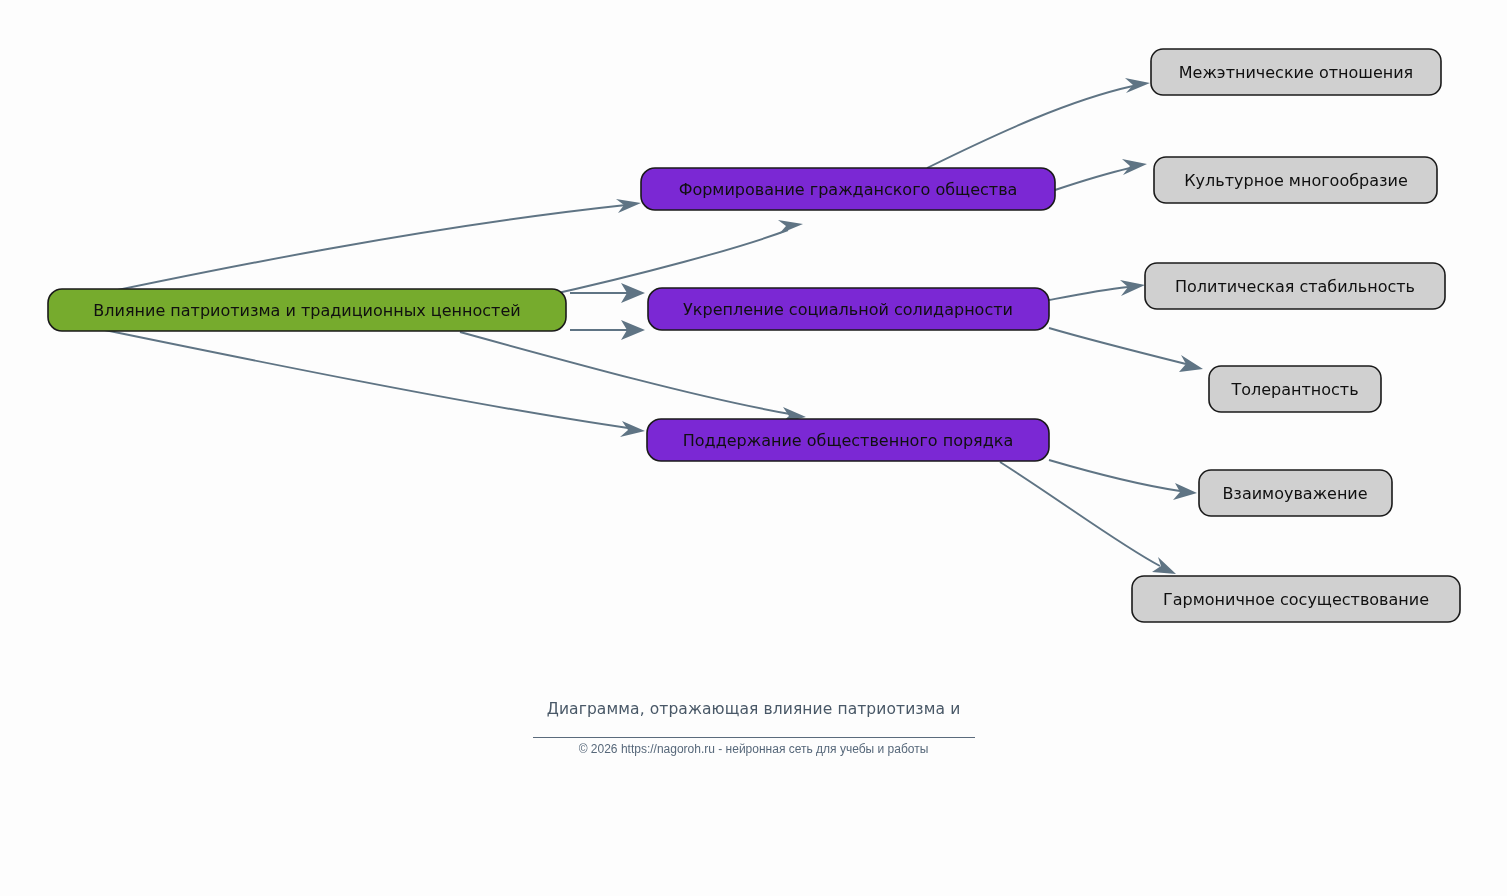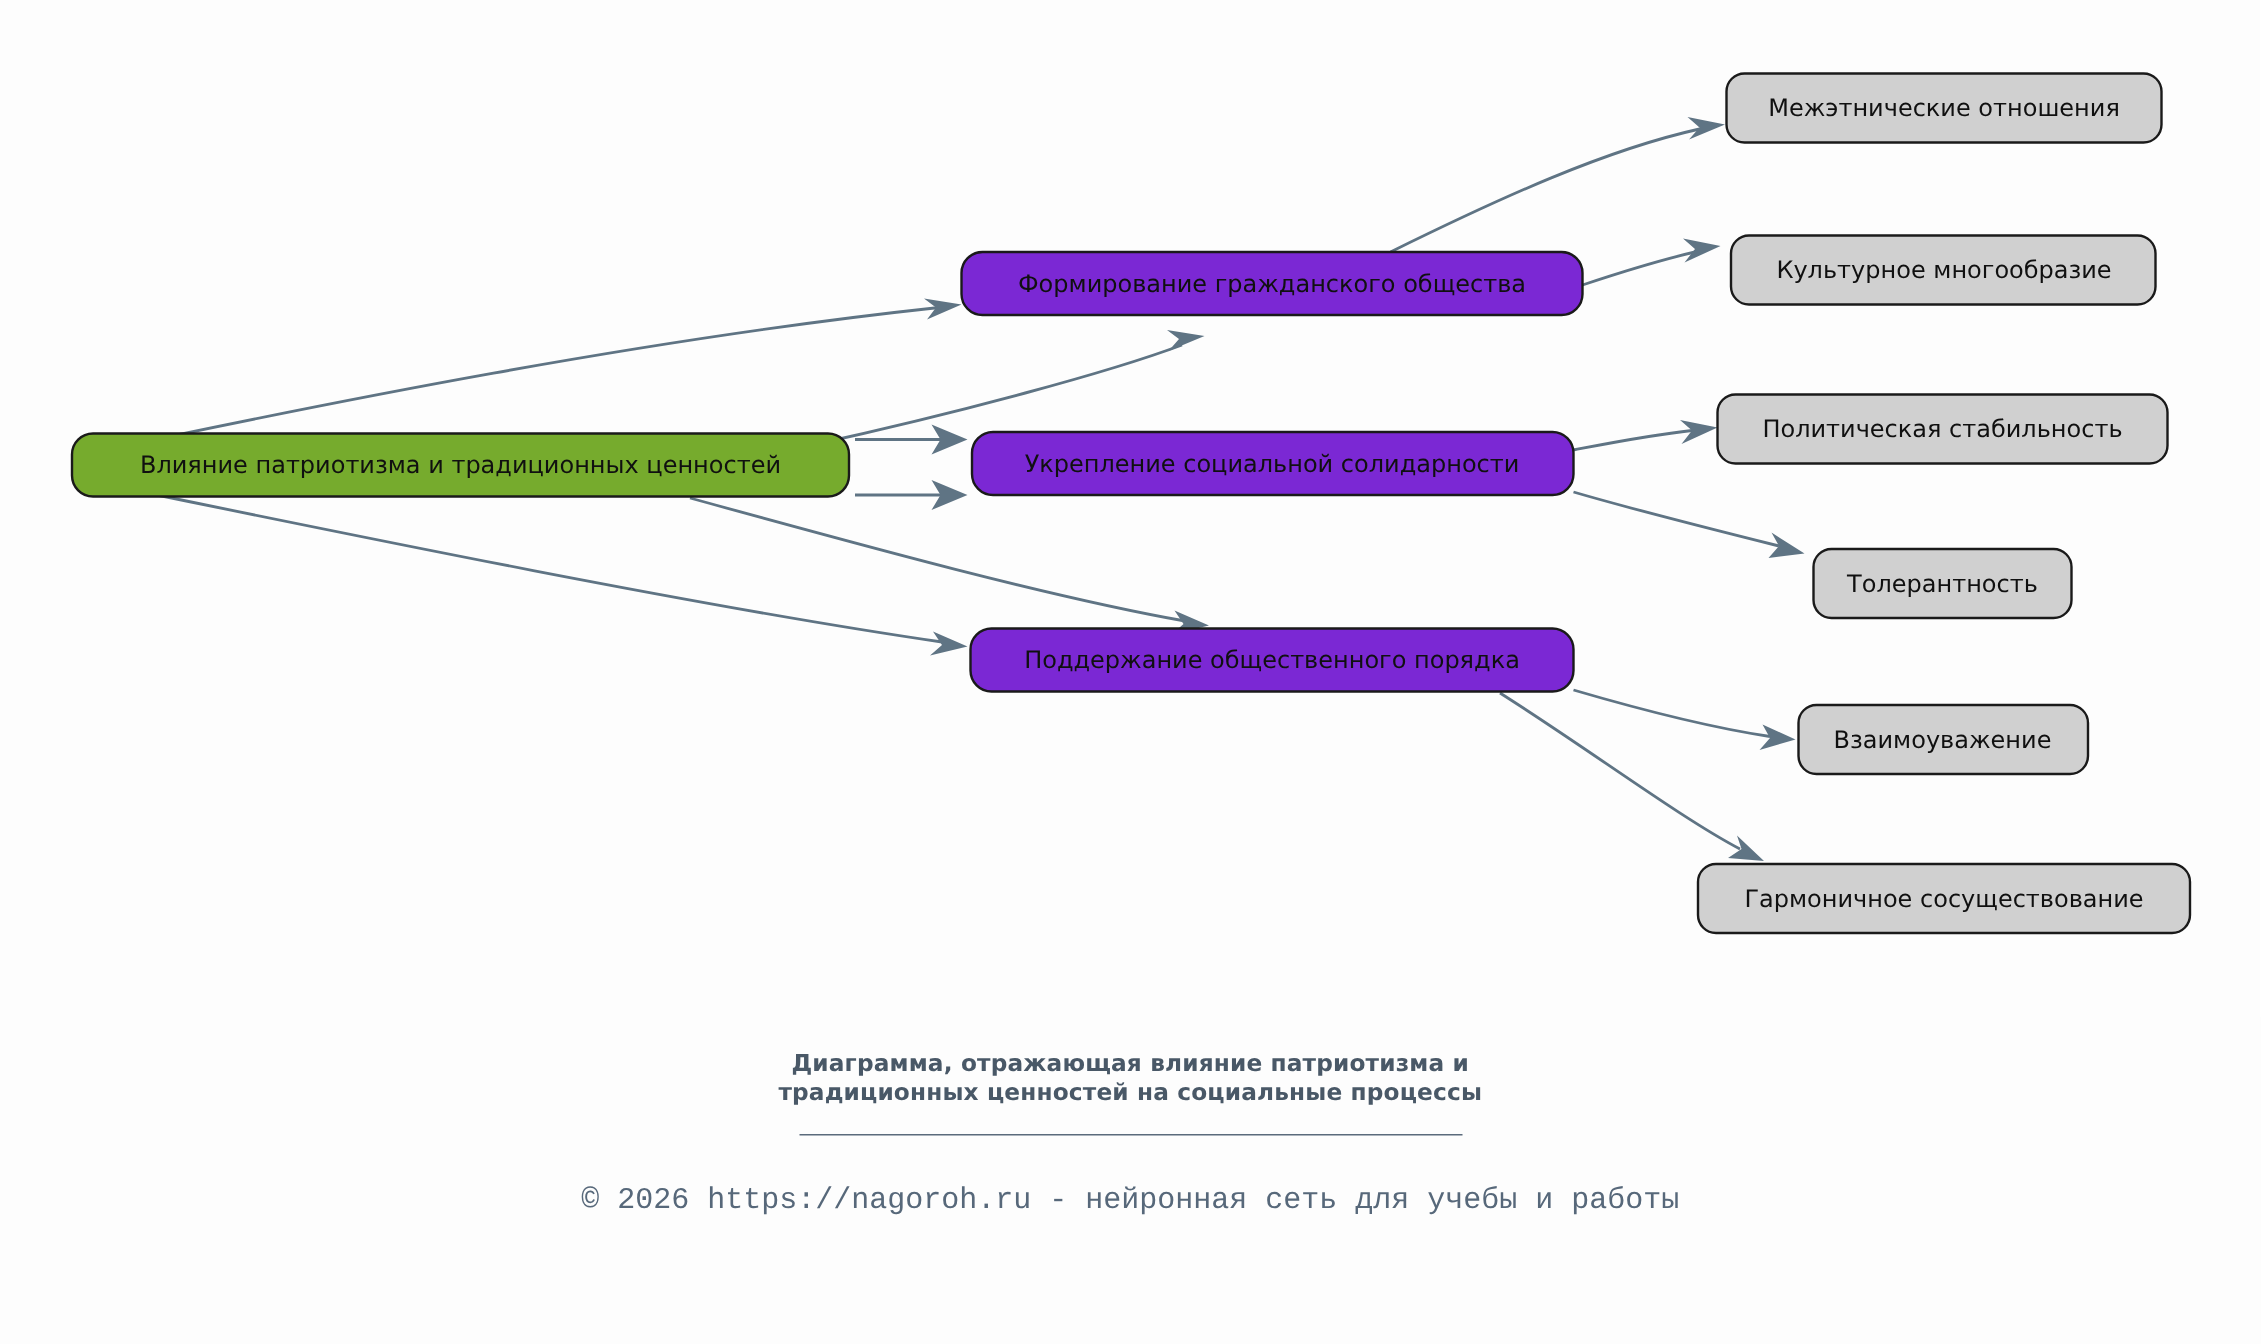--- a/index.html
+++ b/index.html
@@ -49,36 +49,36 @@
   .caption-block {
     position: absolute;
     left: 0;
     right: 0;
     top: 700px;
     text-align: center;
   }
   .caption-title {
     font-family: "DejaVu Sans", sans-serif;
     font-size: 15.5px;
-    font-weight: bold;
+    font-weight: normal;
     color: #495867;
     line-height: 19px;
     letter-spacing: 0.1px;
   }
   .caption-title div { white-space: pre; }
   .caption-rule {
     width: 442px;
     height: 0;
     margin: 18px auto 0 auto;
     border-top: 1.4px solid #5b6b7c;
   }
   .caption-footer {
-    margin-top: 32px;
-    font-family: Liberation Mono, monospace;
-    font-size: 20px;
+    margin-top: 4px;
+    font-family: Liberation Sans, sans-serif;
+    font-size: 12px;
     color: #57687a;
   }
 </style>
 </head>
 <body>
 
 <div id="page">
 
   <svg id="diagram-svg" viewBox="0 0 1507 896">
 
@@ -172,19 +172,18 @@
     <g>
       <rect class="node-rect leaf" x="1132" y="576" width="328" height="46" rx="12" ry="12"></rect>
       <text class="node-label" x="1296" y="600">Гармоничное сосуществование</text>
     </g>
 
   </svg>
 
   <div class="caption-block">
     <div class="caption-title">
       <div>Диаграмма, отражающая влияние патриотизма и</div>
-      <div>традиционных ценностей на социальные процессы</div>
     </div>
     <div class="caption-rule"></div>
     <div class="caption-footer">© 2026 https://nagoroh.ru - нейронная сеть для учебы и работы</div>
   </div>
 
 </div>
 
 </body></html>

